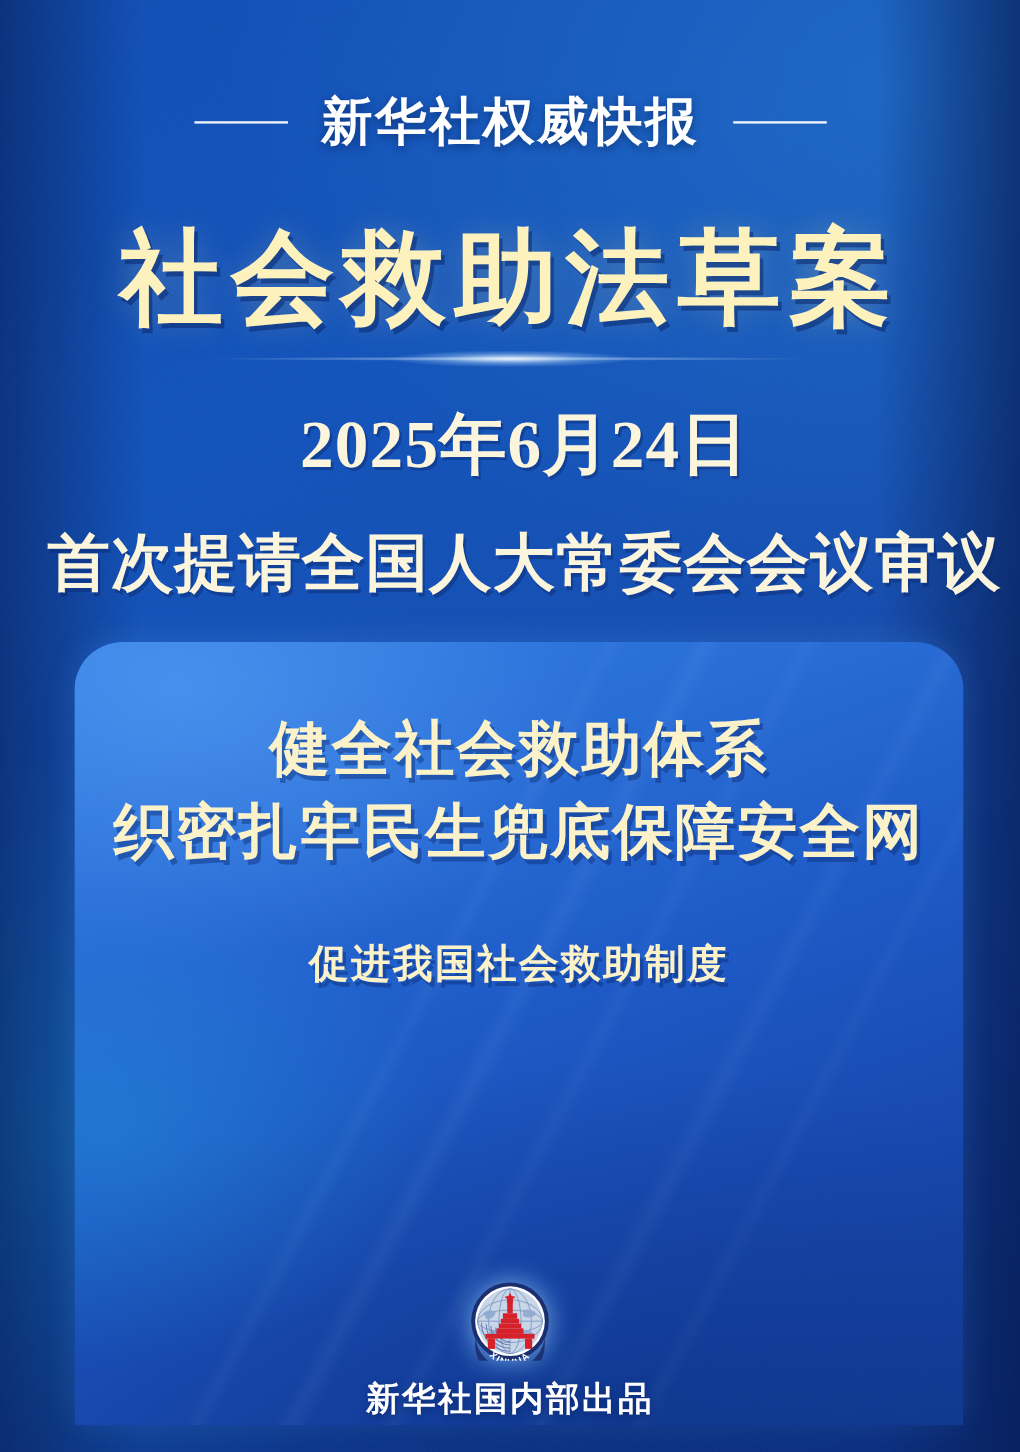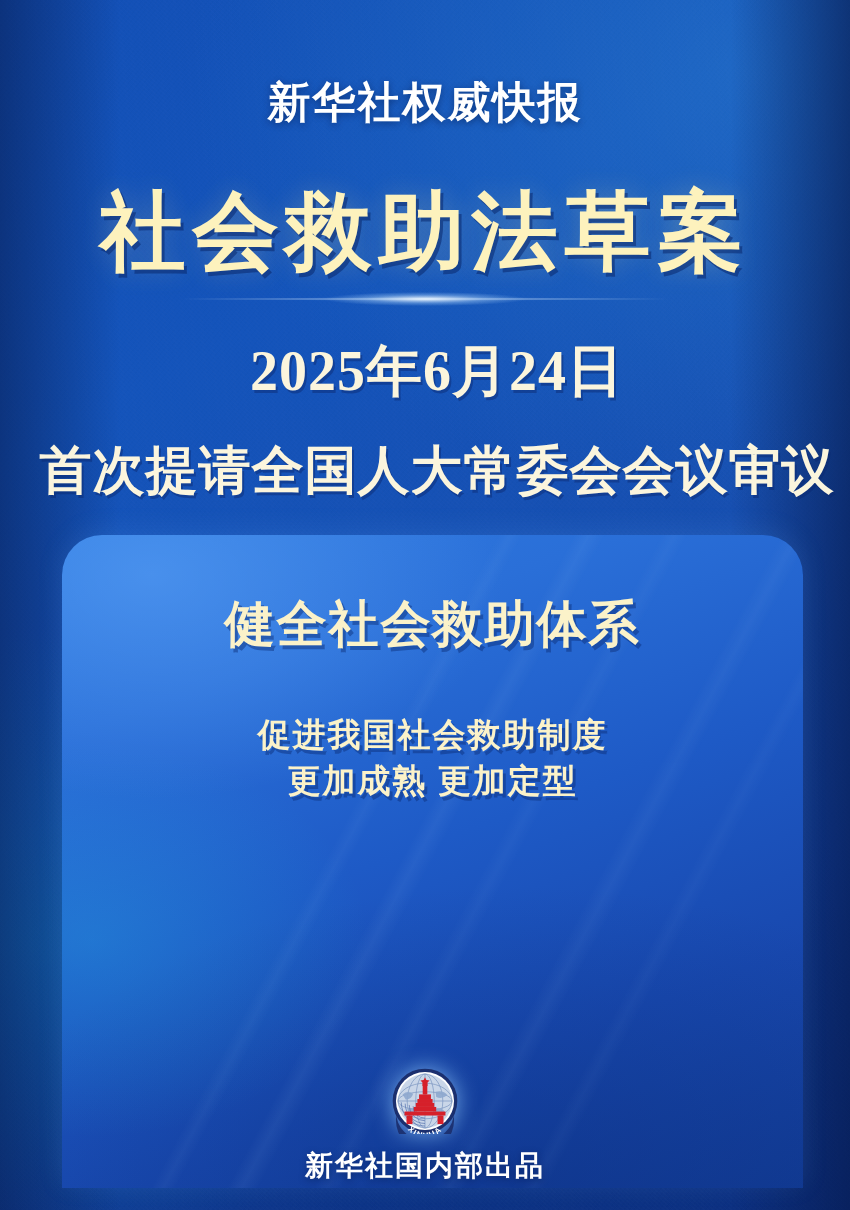--- a/index.html
+++ b/index.html
@@ -53,21 +53,20 @@
     position: absolute;
     top: 72px;
     left: 0;
     width: 850px;
     height: 60px;
     display: flex;
     align-items: center;
     justify-content: center;
     gap: 28px;
     z-index: 6;
-    flex-direction: column;
   }
   .rule {
     width: 78px;
     height: 2px;
     background: #ffffff;
     opacity: 0.92;
   }
   .kicker {
     color: #ffffff;
     font-size: 43px;
@@ -243,25 +242,25 @@
   <div class="subtitle-block">
     <div class="sub-date">2025年6月24日</div>
     <div class="sub-line">首次提请全国人大常委会会议审议</div>
   </div>
 
   <div class="card">
     <div class="card-body">
 
       <div class="stanza stanza-1">
         <div class="ln">健全社会救助体系</div>
+        <div class="ln">织密扎牢民生兜底保障安全网</div>
       </div>
 
       <div class="stanza stanza-2">
         <div class="ln">促进我国社会救助制度</div>
-        <div class="ln">更加成熟  更加定型</div>
       </div>
 
     </div>
   </div>
 
   <div class="footer">
     <div class="logo-wrap">
       <svg viewBox="0 0 100 100" width="66" height="66" aria-hidden="true">
 
         <circle cx="50" cy="50" r="49" fill="#1b2f6e"></circle>

